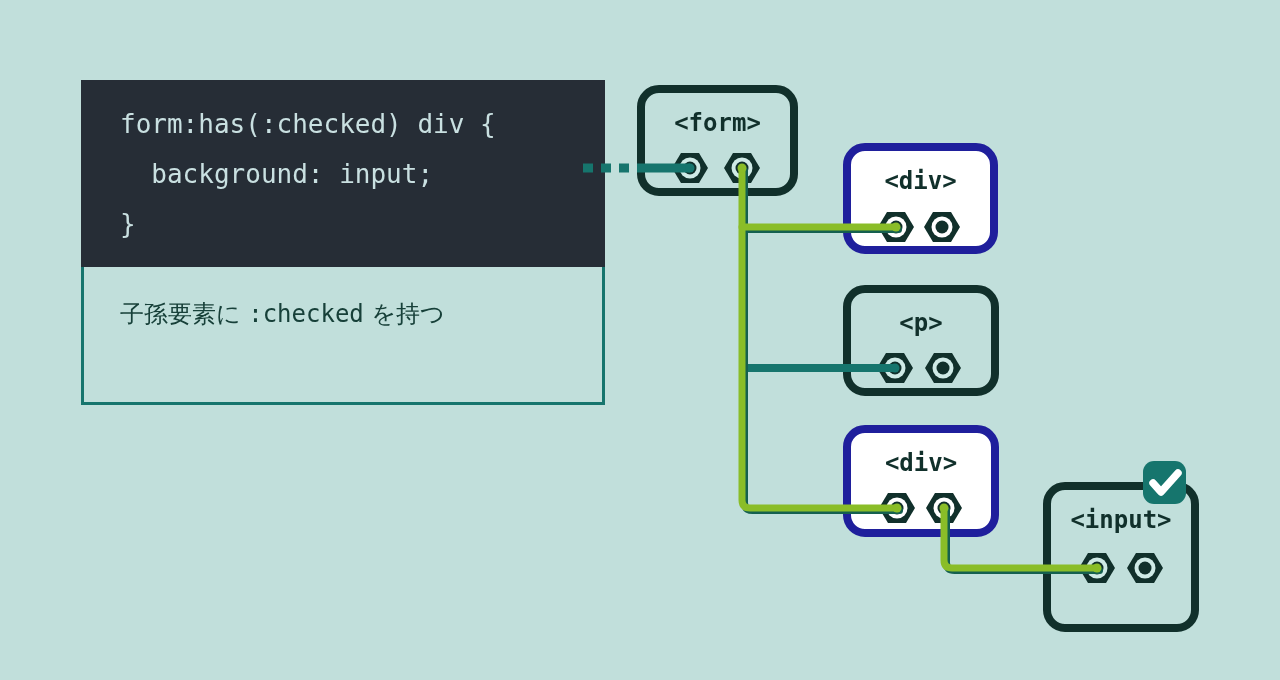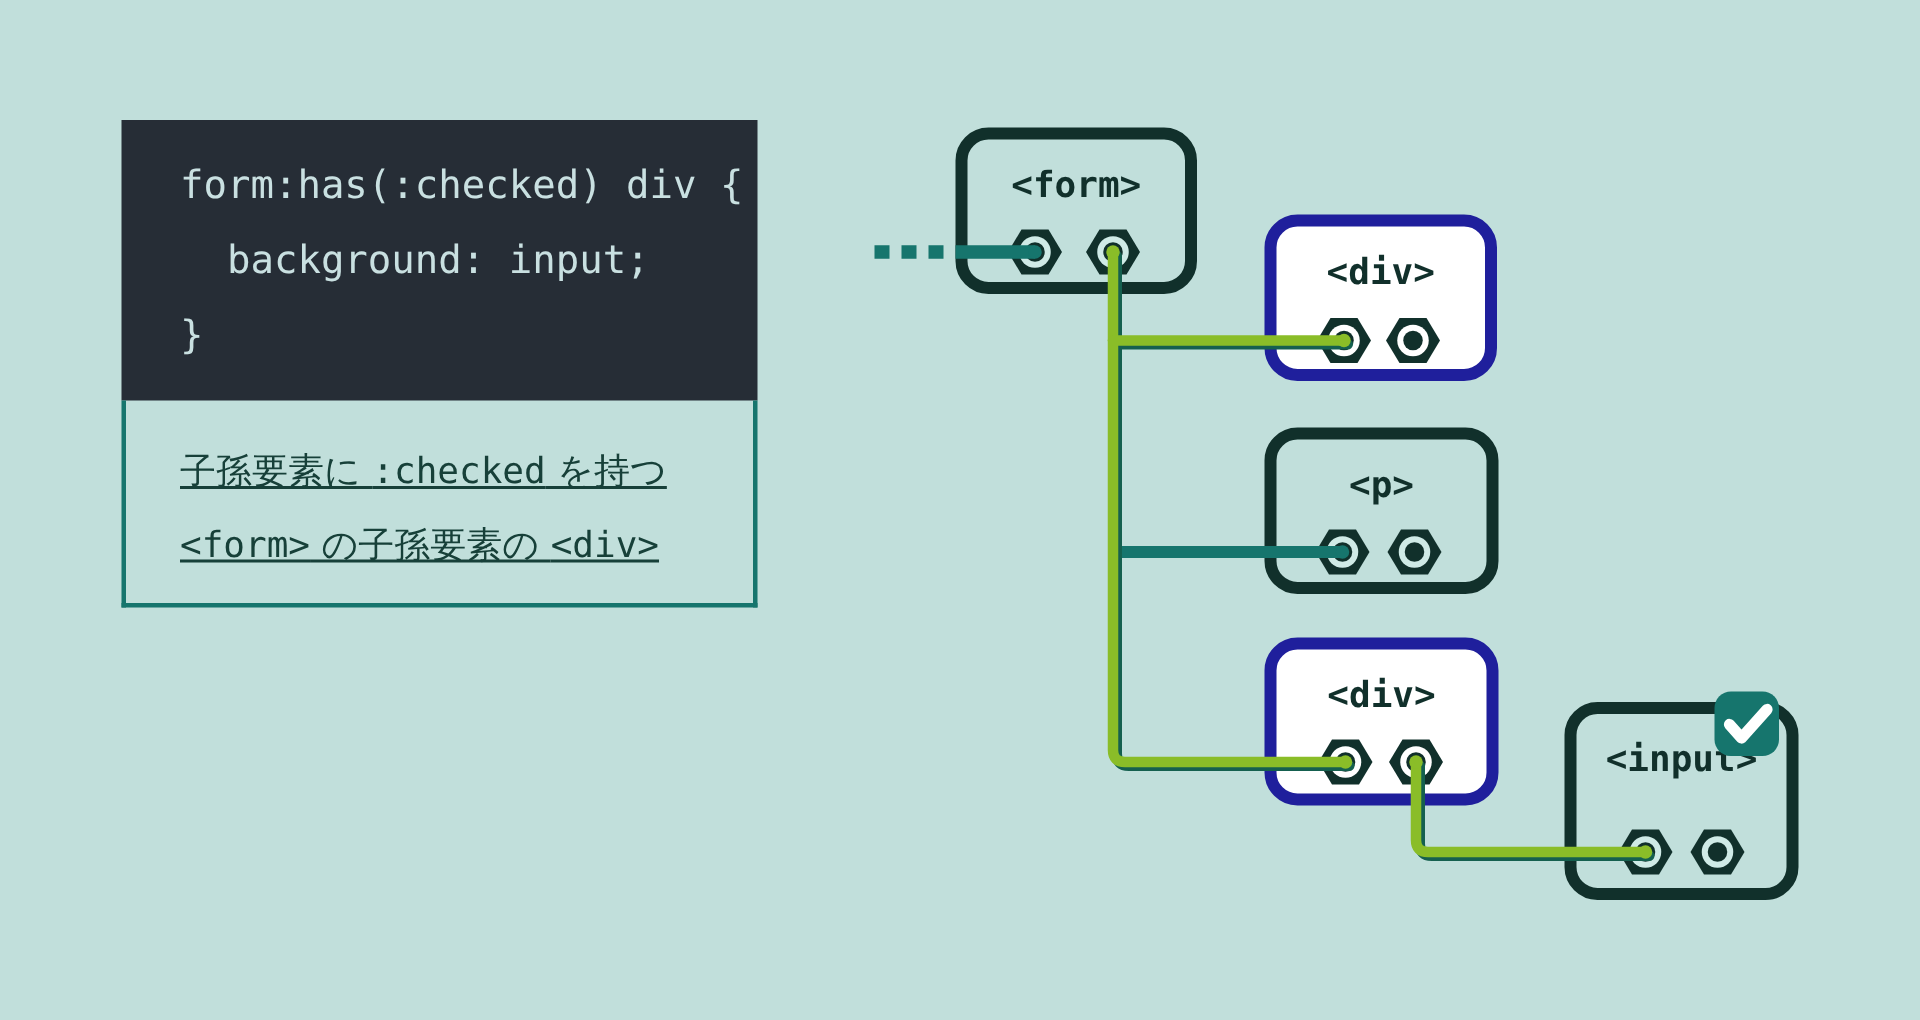--- a/index.html
+++ b/index.html
@@ -4,38 +4,38 @@
 <style>
   html,body{margin:0;padding:0;}
   body{
     position:relative;
     width:1280px;height:680px;
     overflow:hidden;
     background:var(--page-bg,#c1dfdb);
     font-family:"DejaVu Sans","Liberation Sans",sans-serif;
   }
   
-  .card{position:absolute;left:81px;top:80px;width:424px;}
+  .card{position:absolute;left:81px;top:80px;width:524px;}
   .code-block{
     box-sizing:border-box;
     background:var(--code-bg);
     color:var(--code-text);
     font-family:"DejaVu Sans Mono","Liberation Mono",monospace;
     font-size:26px;line-height:50px;
     padding:19px 0 18px 39px;
     white-space:pre;
   }
   .caption{
     box-sizing:border-box;
     border:3px solid var(--teal);
     border-top:none;
     height:138px;
     padding:23px 0 0 36px;
     color:var(--caption-text);
-    font-size:24px;line-height:49px;text-decoration:underline;
+    font-size:24px;line-height:49px;
   }
   .caption .mono{font-family:"DejaVu Sans Mono","Liberation Mono",monospace;}
   
   .node{
     position:absolute;box-sizing:border-box;
     border:8px solid var(--dark);
     border-radius:22px;
     display:flex;justify-content:center;align-items:flex-start;
     padding-top:16px;
   }
@@ -59,41 +59,40 @@
   .badge-rect{fill:var(--badge);}
   .badge-check{stroke:var(--check);fill:none;}
 </style>
 </head>
 <body>
 
 <div class="card">
   <div class="code-block" id="code-block"><div>form:has(:checked) div {</div><div>  background: input;</div><div>}</div></div>
   <div class="caption" id="caption">
       <div><span>子孫要素に </span><span class="mono">:checked</span><span> を持つ</span></div>
-      <div><span class="mono">&lt;form&gt;</span><span> の子孫要素の </span><span class="mono">&lt;div&gt;</span></div>
     </div>
 </div>
 
 <div class="node node--dark" style="left:637px;top:85px;width:161px;height:111px">
   <span class="node-label">&lt;form&gt;</span>
 </div>
 
 <div class="node node--navy" style="left:843px;top:143px;width:155px;height:111px">
   <span class="node-label">&lt;div&gt;</span>
 </div>
 
 <div class="node node--dark" style="left:843px;top:285px;width:156px;height:111px">
   <span class="node-label">&lt;p&gt;</span>
 </div>
 
 <div class="node node--navy" style="left:843px;top:425px;width:156px;height:112px">
   <span class="node-label">&lt;div&gt;</span>
 </div>
 
-<div class="node node--dark" style="left:1043px;top:468px;width:156px;height:132px">
+<div class="node node--dark" style="left:1043px;top:482px;width:156px;height:150px">
   <span class="node-label">&lt;input&gt;</span>
 </div>
 
 <svg class="overlay" viewBox="0 0 1280 680">
 
   <g transform="translate(690,168)">
     <polygon class="hex" points="-18,0 -9,-15 9,-15 18,0 9,15 -9,15"></polygon>
       <circle class="ring-light" r="10.5"></circle>
       <circle class="hole" r="6.5"></circle>
   </g>

